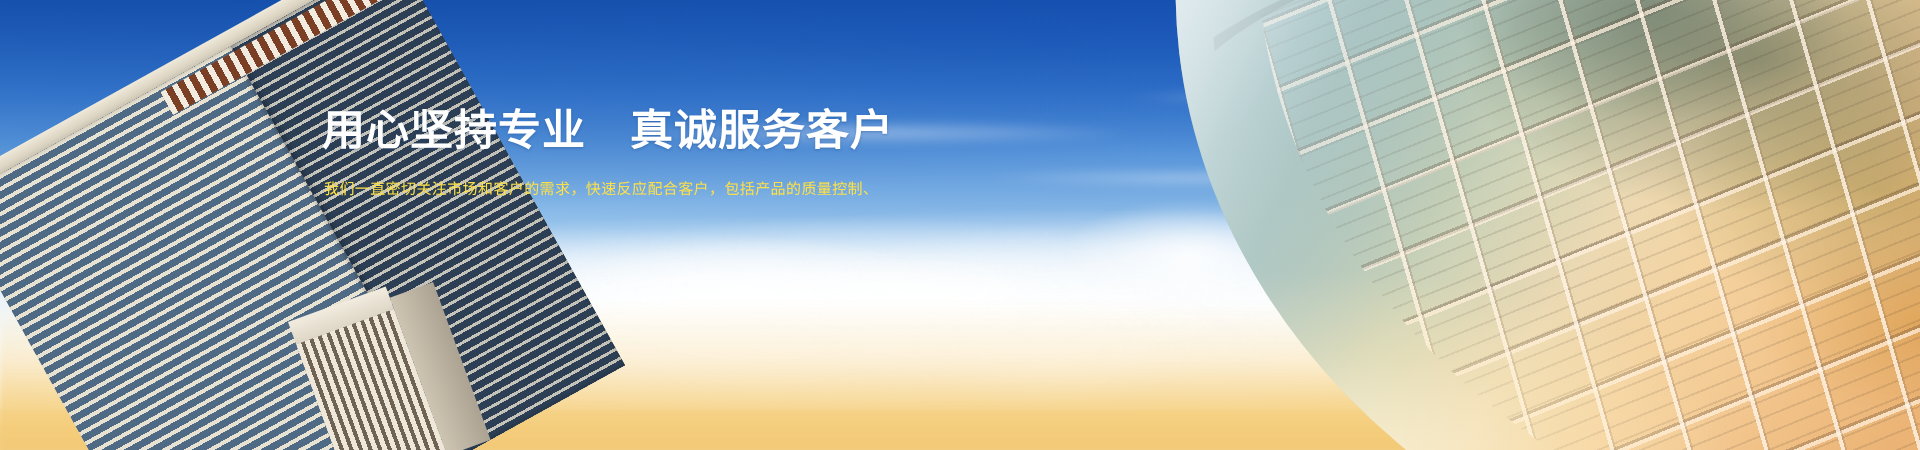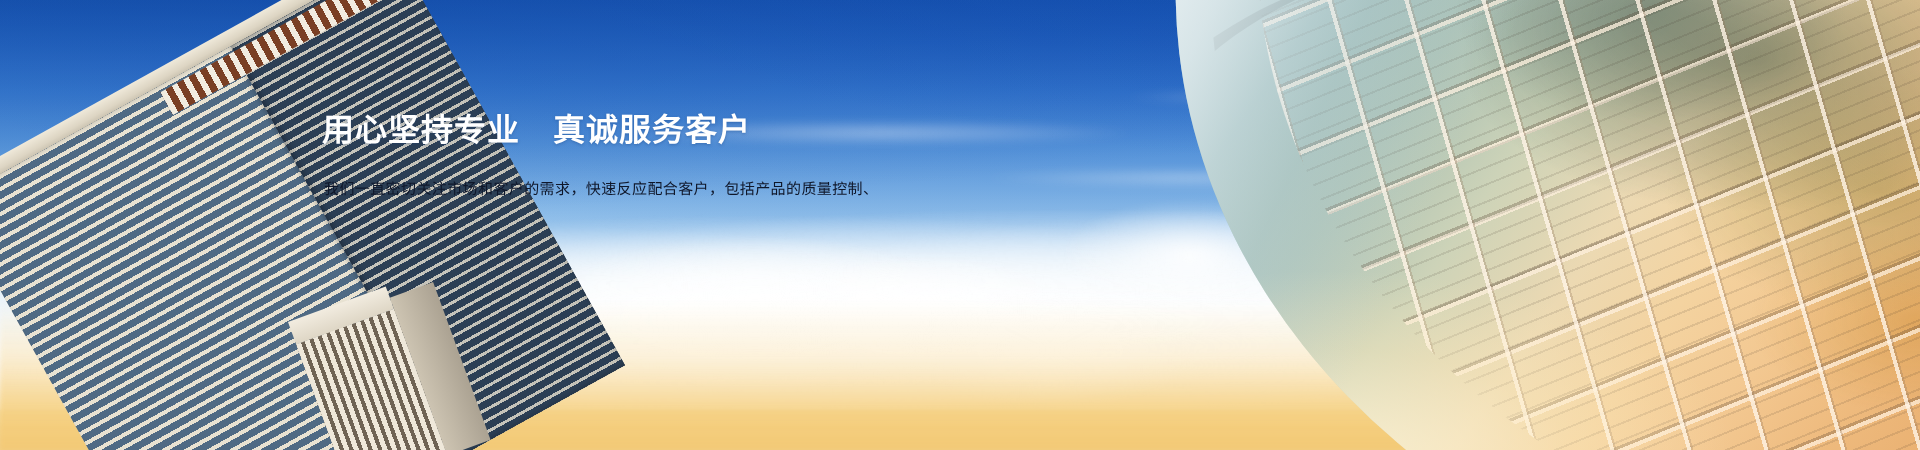--- a/index.html
+++ b/index.html
@@ -310,35 +310,35 @@
 
   
   .copy {
     position: absolute;
     left: 322px;
     top: 108px;
     width: 640px;
   }
   .headline {
     margin: 0;
-    font-size: 32px;
+    font-size: 43px;
     line-height: 44px;
     font-weight: bold;
     color: #ffffff;
     letter-spacing: 1px;
     white-space: nowrap;
     text-shadow: 0 1px 3px rgba(20,60,120,0.35);
   }
   .subcopy {
     margin: 22px 0 0 2px;
   }
   .subline {
     font-size: 15px;
     line-height: 30px;
-    color: #0f172a;
+    color: #fde047;
     letter-spacing: 0.4px;
     white-space: nowrap;
   }
 </style>
 </head>
 <body>
 
 <div class="banner">
 
   <div class="sky-base"></div>

